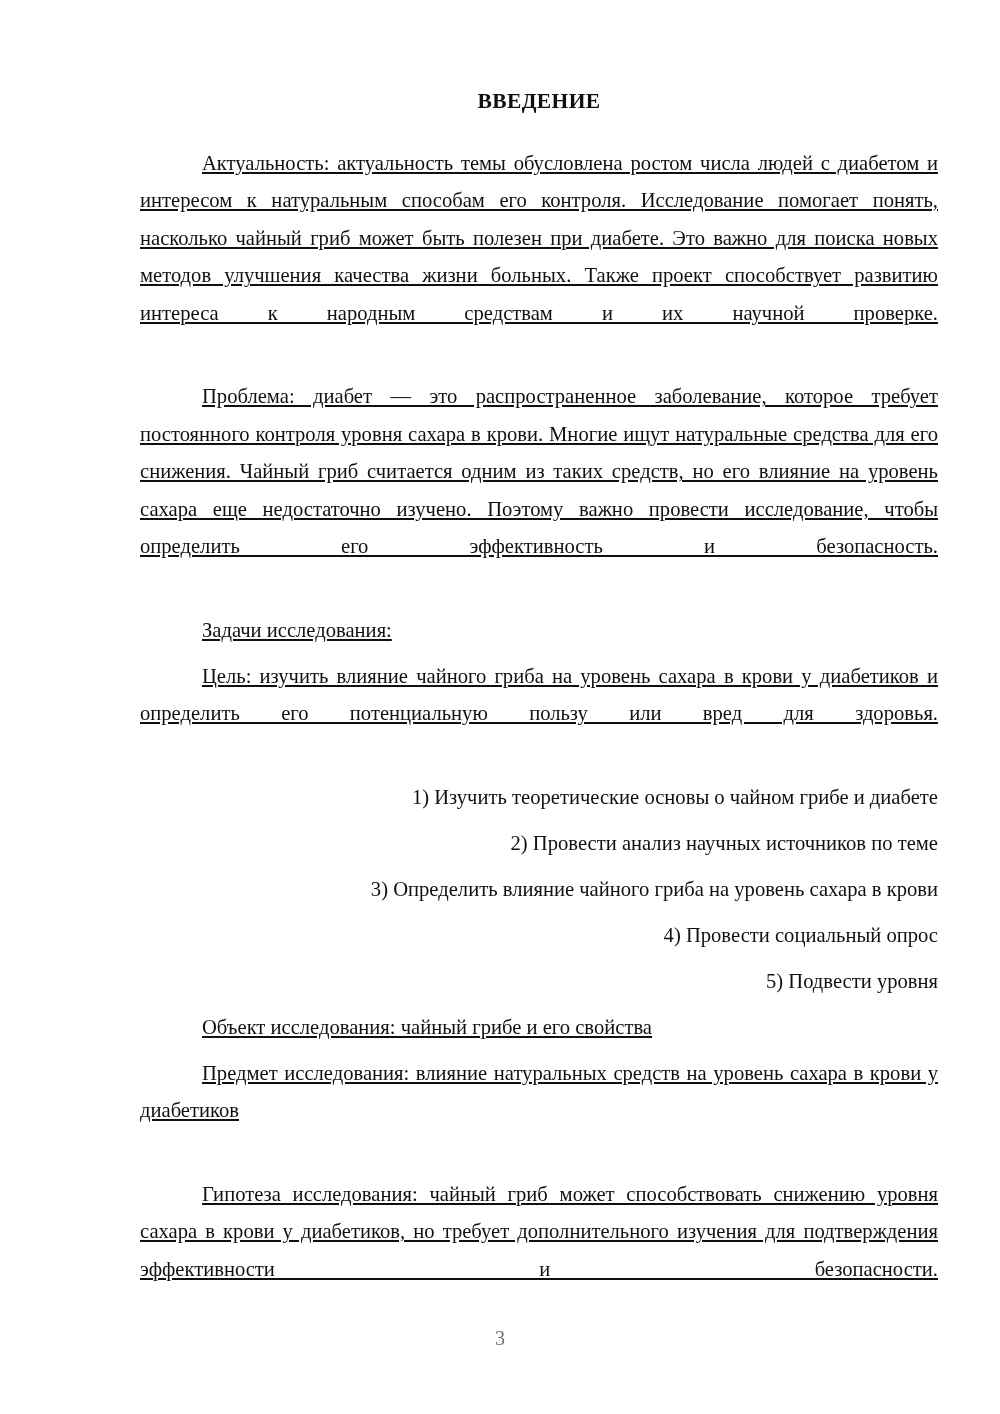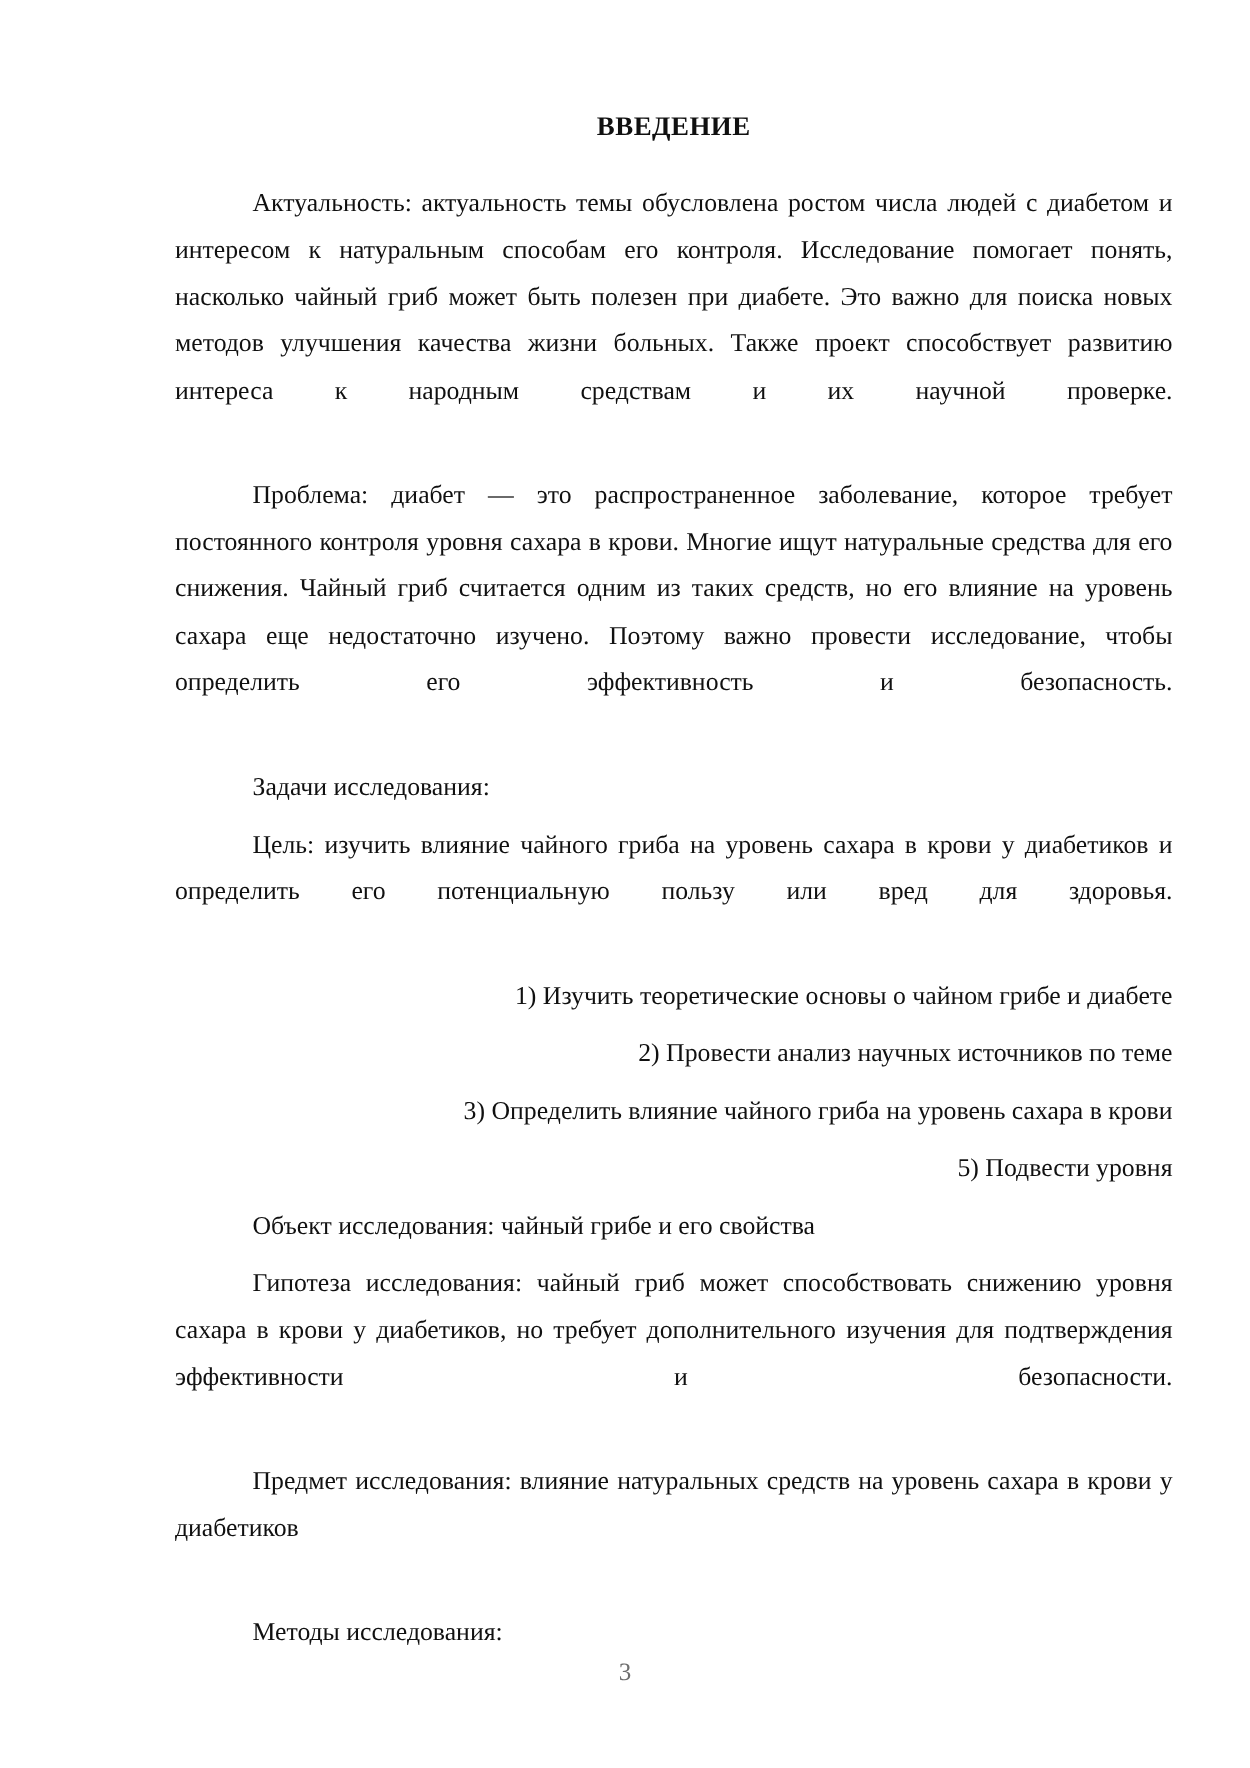--- a/index.html
+++ b/index.html
@@ -32,20 +32,21 @@
     line-height: 1.25;
   }
   .para {
     font-size: 20.6px;
     line-height: 37.5px;
     text-align: justify;
     text-justify: inter-word;
     text-indent: 62px;
     margin: 0 0 8.5px 0;
     hyphens: none;
+    text-decoration: underline;
   }
   .list {
     list-style: none;
     margin: 0;
     padding: 0;
   }
   .list-item {
     font-size: 20.6px;
     line-height: 37.5px;
     text-align: right;
@@ -97,30 +98,33 @@
       </li>
       <li class="list-item">
         <span class="num">2) </span>
         <span>Провести анализ научных источников по теме</span>
       </li>
       <li class="list-item">
         <span class="num">3) </span>
         <span>Определить влияние чайного гриба на уровень сахара в крови</span>
       </li>
       <li class="list-item">
+        <span class="num">4) </span>
+        <span>Провести социальный опрос</span>
+      </li>
+      <li class="list-item">
         <span class="num">5) </span>
         <span>Подвести уровня</span>
       </li>
     </ol>
 
     <p class="para noexpand">Объект исследования: чайный грибе и его свойства</p>
 
+    <p class="para">Предмет исследования: влияние натуральных средств на уровень сахара в крови у диабетиков</p>
+
     <p class="para">Гипотеза исследования: чайный гриб может способствовать снижению уровня сахара в крови у диабетиков, но требует дополнительного изучения для подтверждения эффективности и безопасности.</p>
 
-    <p class="para">Предмет исследования: влияние натуральных средств на уровень сахара в крови у диабетиков</p>
-
-    <p class="para noexpand">Методы исследования:</p>
 
   </div>
 
   <div class="page-number">3</div>
 
 </div>
 
 </body></html>

